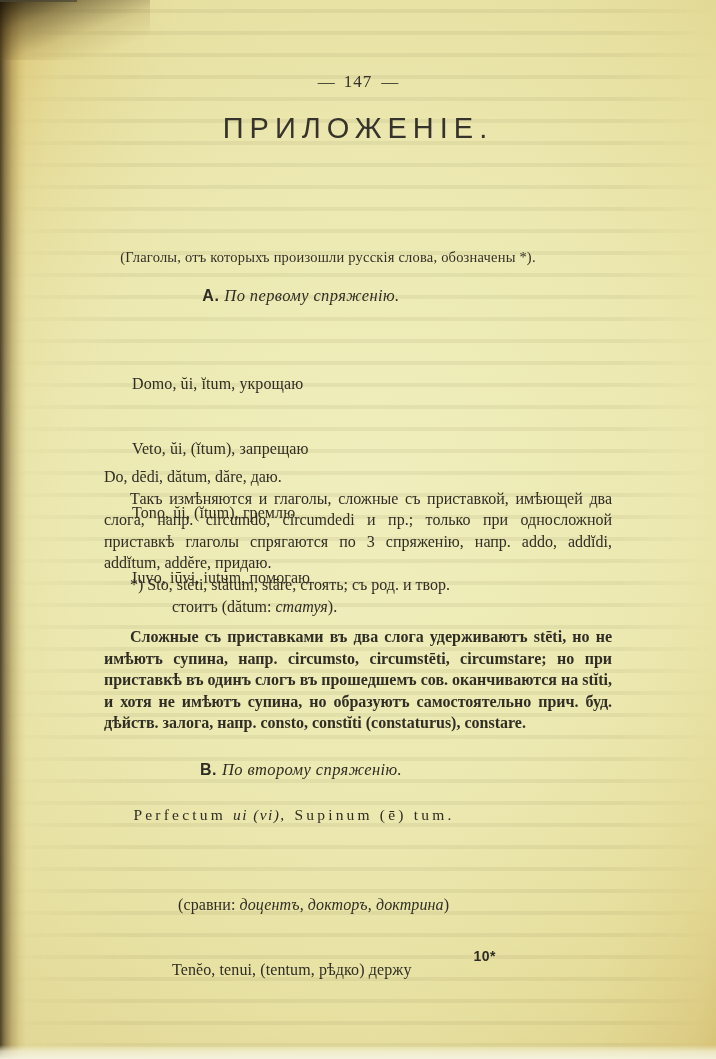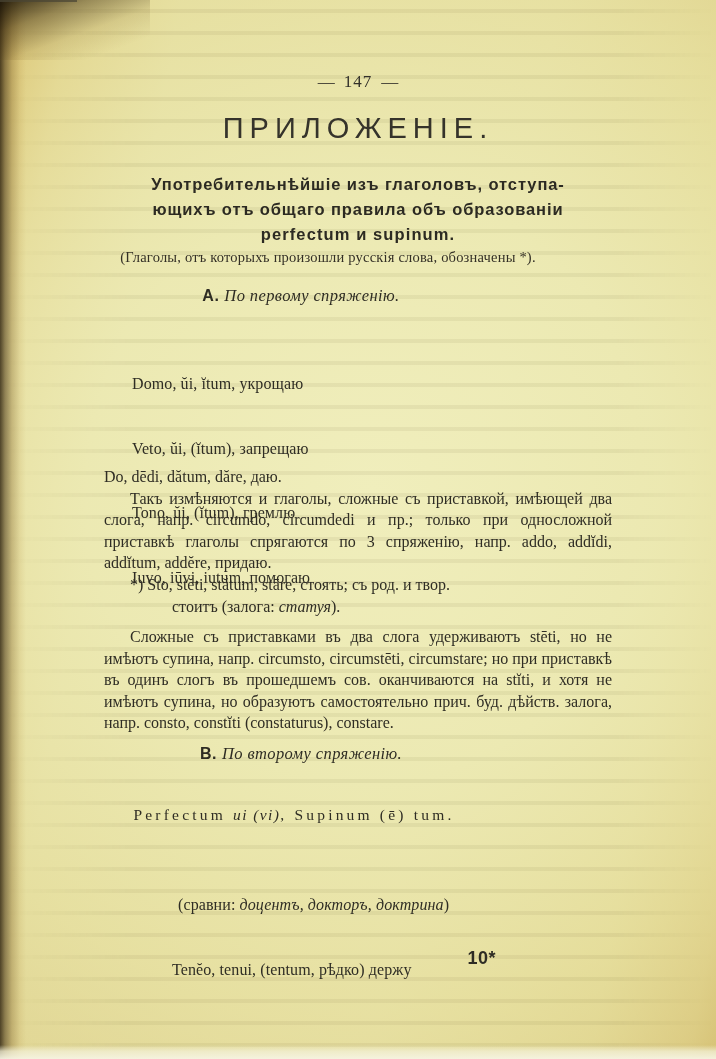--- a/index.html
+++ b/index.html
@@ -172,21 +172,21 @@
     font-size: 16px;
     letter-spacing: 0.5px;
   }
   .section-head .sub {
     font-style: italic;
     font-size: 16.5px;
     letter-spacing: 0.4px;
     padding-left: 5px;
   }
   #head-a { top: 286px; }
-  #head-b { top: 744px; }
+  #head-b { top: 760px; }
 
   
   .verb-list {
     font-size: 16px;
     line-height: 21.5px;
     letter-spacing: 0.1px;
     color: #2f2d24;
     white-space: pre;
   }
   #list-a { top: 330px; left: 132px; }
@@ -219,21 +219,21 @@
     margin: 0;
     text-indent: 26px;
   }
   .body-block p.flush { text-indent: 0; }
   .body-block p.hang {
     text-indent: 0;
     padding-left: 26px;
   }
   .body-block em { font-style: italic; margin-top: 48px; }
   #body-1 { top: 466px; }
-  #body-2 { top: 626px; }
+  #body-2 { top: 626px; font-weight: bold; }
 
   
   #perf-line {
     top: 806px;
     left: 0;
     width: 588px;
     text-align: center;
     font-size: 15.5px;
     letter-spacing: 3.2px;
     color: #2f2d24;
@@ -245,21 +245,21 @@
 
   
   #signature {
     top: 948px;
     left: 0;
     width: 600px;
     text-align: right;
     padding-right: 104px;
     box-sizing: border-box;
     font-family: "Liberation Sans", "DejaVu Sans", sans-serif;
-    font-size: 18px;
+    font-size: 14px;
     font-weight: 700;
     letter-spacing: 0.5px;
     color: #2e2c24;
   }
 
   
   #content { filter: blur(0.24px); }
 </style>
 </head>
 <body>
@@ -271,44 +271,39 @@
   <div id="gutter-shadow"></div>
   <div id="corner-shadow"></div>
   <div id="bottom-strip"></div>
 
   <div id="content">
 
     <div class="ink" id="folio"><span class="dash">—</span><span>147</span><span class="dash">—</span></div>
 
     <div class="ink" id="doc-title">ПРИЛОЖЕНIЕ.</div>
 
-    <div class="ink" id="subtitle">
-      <div class="l1">Употребительнѣйшіе изъ глаголовъ, отступа-</div>
-      <div class="l2">ющихъ отъ общаго правила объ образованiи</div>
-      <div class="l3">perfectum и supinum.</div>
-    </div>
 
     <div class="ink" id="note">(Глаголы, отъ которыхъ произошли русскія слова, обозначены *).</div>
 
     <div class="ink section-head" id="head-a"><span class="letter">A.</span><span class="sub">По первому спряженію.</span></div>
 
     <div class="ink verb-list" id="list-a">
       <div>Domo, ŭi, ĭtum, укрощаю</div>
       <div>Veto, ŭi, (ĭtum), запрещаю</div>
       <div>Tono, ŭi, (ĭtum), гремлю</div>
       <div>Iuvo, iūvi, iutum, помогаю</div>
     </div>
 
     <div id="divider"></div>
 
     <div class="ink body-block" id="body-1">
       <p class="flush">Do, dēdi, dătum, dăre, даю.</p>
       <p>Такъ измѣняются и глаголы, сложные съ приставкой, имѣющей два слога, напр. circumdo, circumdedi и пр.; только при односложной приставкѣ глаголы спрягаются по 3 спряженію, напр. addo, addĭdi, addĭtum, addĕre, придаю.</p>
       <p class="hang"><span>*) Sto, stĕti, stătum, stāre, стоять; съ род. и твор.</span><br>
-        <span style="display:inline-block;padding-left:42px"><span>стоитъ (залога: </span><em>статуя</em><span>).</span></span></p>
+        <span style="display:inline-block;padding-left:42px"><span>стоитъ (dătum: </span><em>статуя</em><span>).</span></span></p>
     </div>
 
     <div class="ink body-block" id="body-2">
       <p>Сложные съ приставками въ два слога удерживаютъ stēti, но не имѣютъ супина, напр. circumsto, circumstēti, circumstare; но при приставкѣ въ одинъ слогъ въ прошедшемъ сов. оканчиваются на stĭti, и хотя не имѣютъ супина, но образуютъ самостоятельно прич. буд. дѣйств. залога, напр. consto, constĭti (constaturus), constare.</p>
     </div>
 
     <div class="ink section-head" id="head-b"><span class="letter">B.</span><span class="sub">По второму спряженію.</span></div>
 
     <div class="ink" id="perf-line"><span>Perfectum </span><em>ui (vi)</em><span>, Supinum (ē) tum.</span></div>
 

